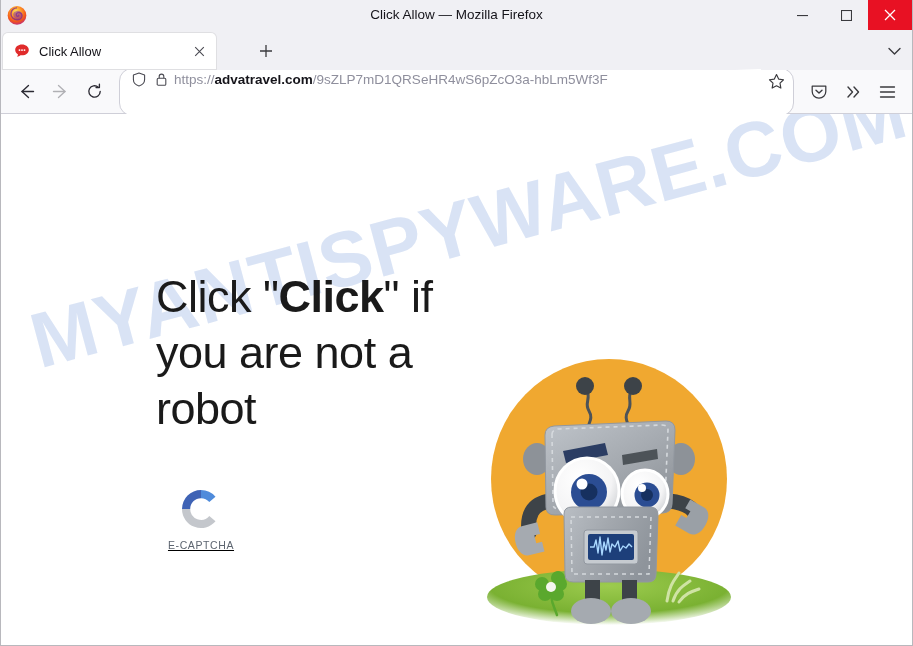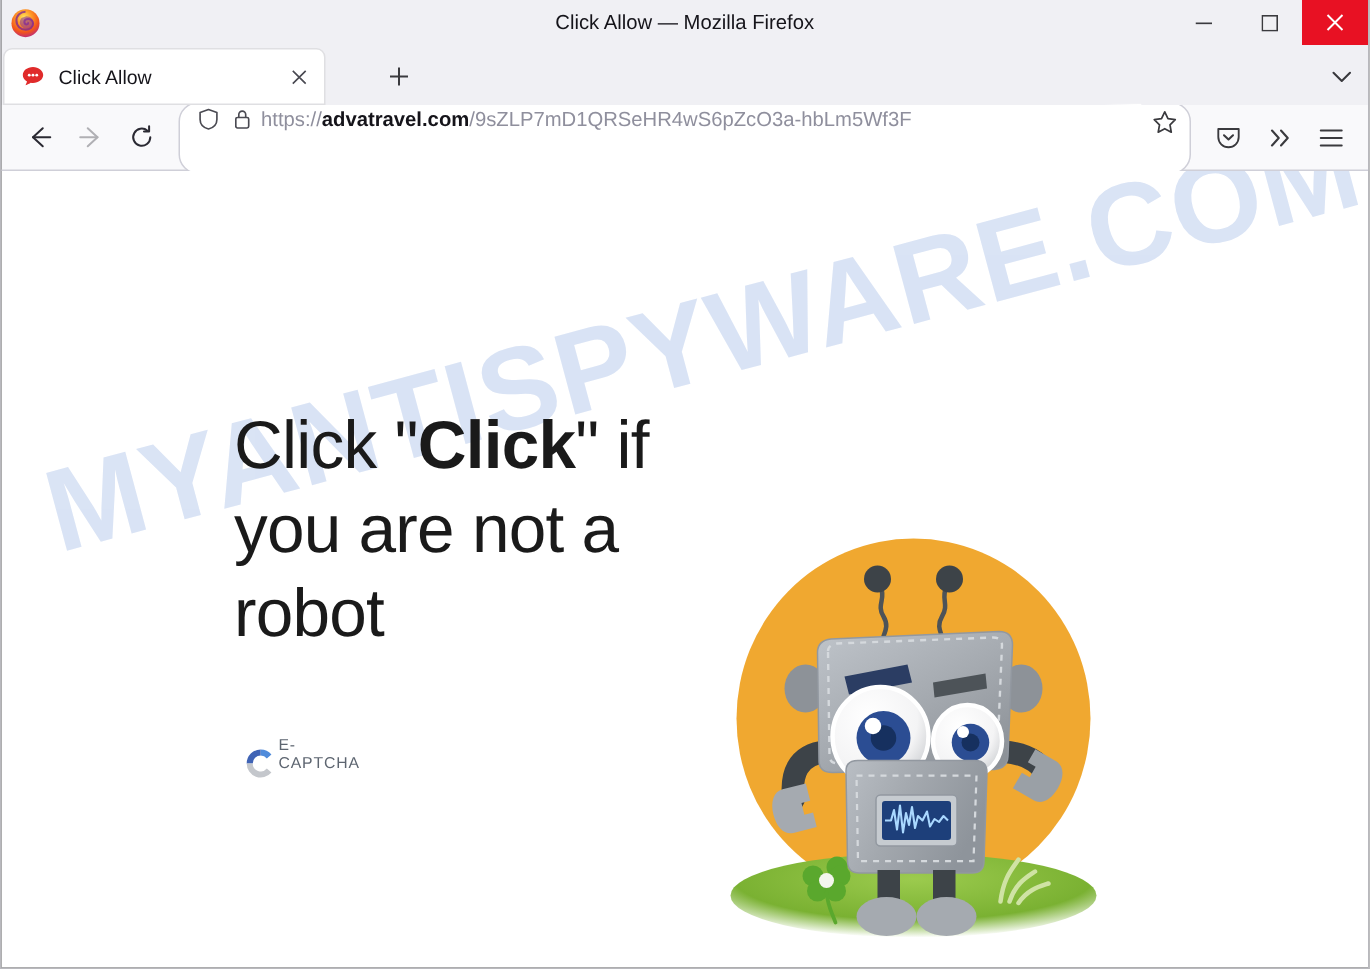--- a/index.html
+++ b/index.html
@@ -152,21 +152,21 @@
   }
   #headline {
     font-size: 45px; line-height: 56px;
     color: #1a1a1a; font-weight: 400;
     letter-spacing: -0.5px;
   }
   #headline b { font-weight: bold; }
   #captcha {
     margin-top: 48px; margin-left: 6px;
     width: 78px;
-    display: flex; flex-direction: row; 
+    display: flex; flex-direction: column; align-items: center; text-decoration: underline;
   }
   #captcha-label {
     margin-top: 6px;
     font-size: 10.5px; letter-spacing: .6px;
     color: #5d6570; font-weight: normal;
   }
   #robot-wrap {
     position: absolute; left: 480px; top: 225px;
     width: 265px; height: 290px;
   }

